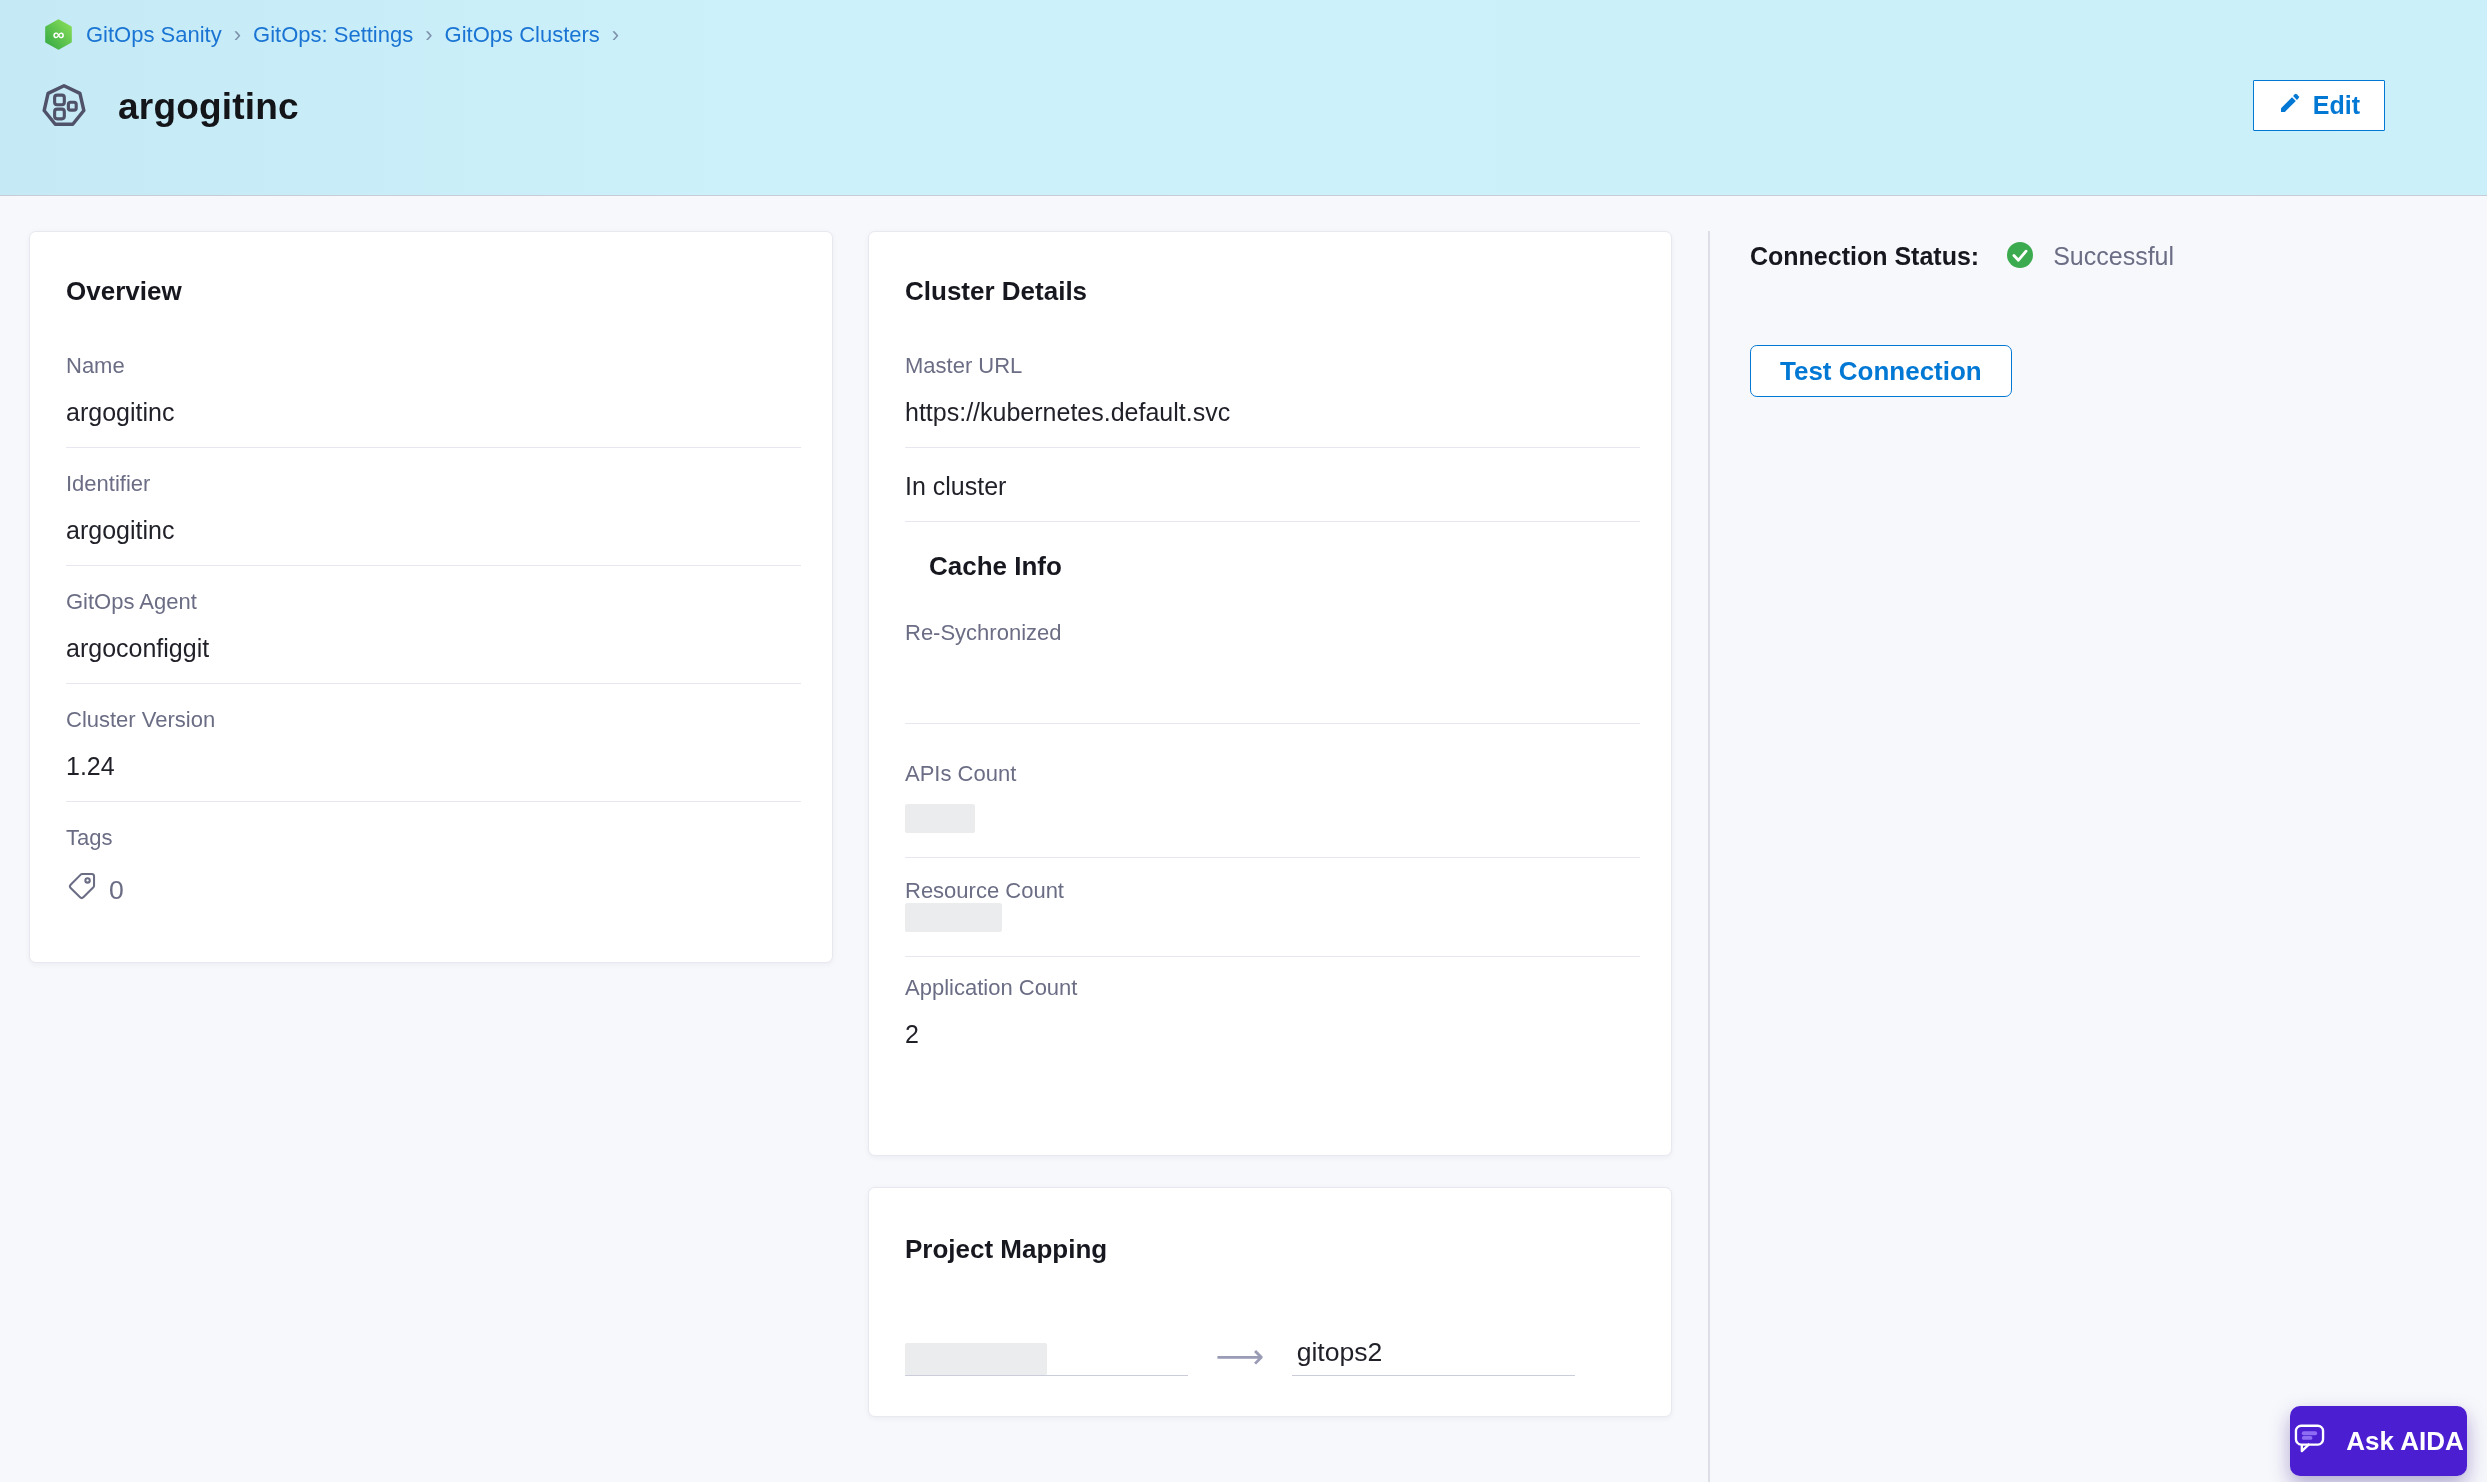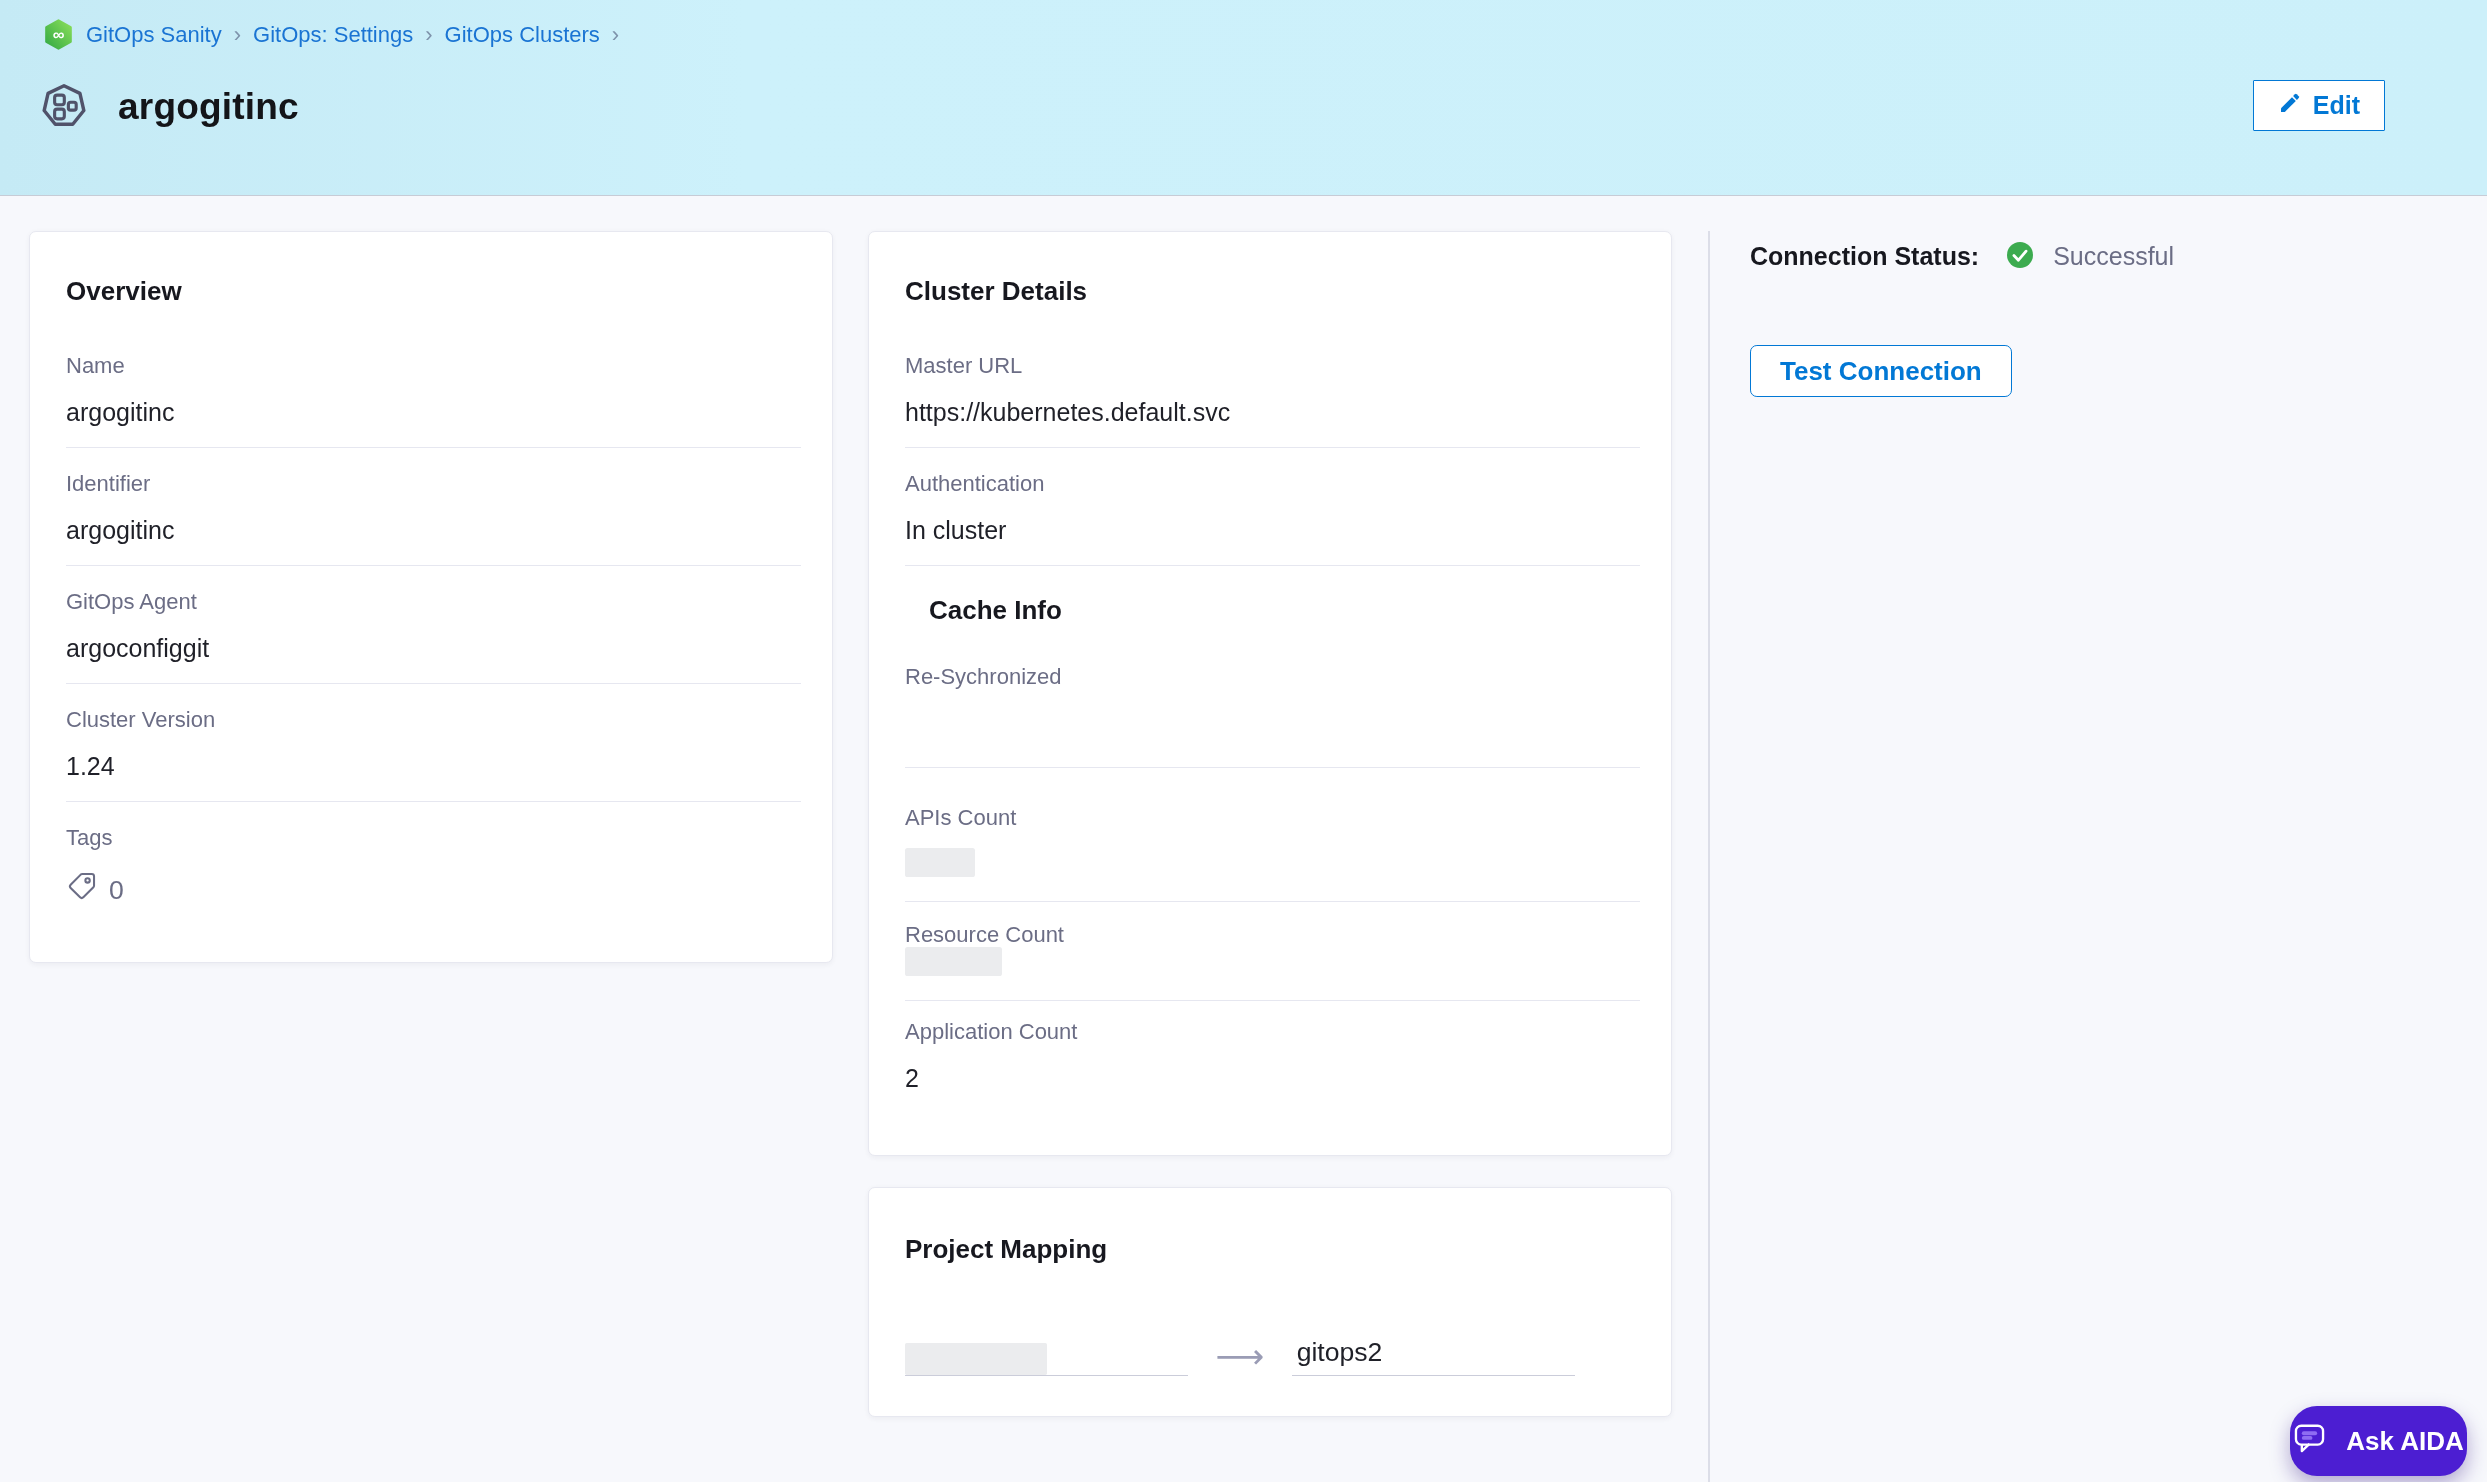--- a/index.html
+++ b/index.html
@@ -97,21 +97,21 @@
     font-family: "Liberation Sans", sans-serif;
   }
 
   
   .tags-row { display: flex; align-items: center; gap: 12px; color: #6b6d85; font-size: 26.6px; }
   .tag-svg { width: 31px; height: 31px; transform: scaleX(-1); }
 
   
   .aida-btn {
     position: absolute; right: 20px; bottom: 6px; width: 177px; height: 70px;
-    background: #4c1ed2; border: none; border-radius: 27px;
+    background: #4c1ed2; border: none; border-radius: 10px;
     display: flex; align-items: center; justify-content: center; gap: 20px;
     color: #ffffff; font-size: 26px; font-weight: bold; cursor: pointer;
     box-shadow: 0 8.6px 20.6px rgba(45, 16, 130, 0.35);
     font-family: "Liberation Sans", sans-serif;
   }
 </style>
 </head>
 <body>
 
 <div class="header">
@@ -204,21 +204,20 @@
   <div class="card" id="details-card">
     <div class="card-heading first-gap">Cluster Details</div>
 
     <div>
       <div class="field-label">Master URL</div>
       <div class="field-value">https://kubernetes.default.svc</div>
       <div class="divider"></div>
     </div>
 
     <div>
-      <div class="field-label">Authentication</div>
       <div class="field-value">In cluster</div>
       <div class="divider"></div>
     </div>
 
     <div class="card-heading section-heading">Cache Info</div>
 
     <div>
       <div class="field-label">Re-Sychronized</div>
       <div class="empty-value"></div>
       <div class="divider-wide-gap"></div>

